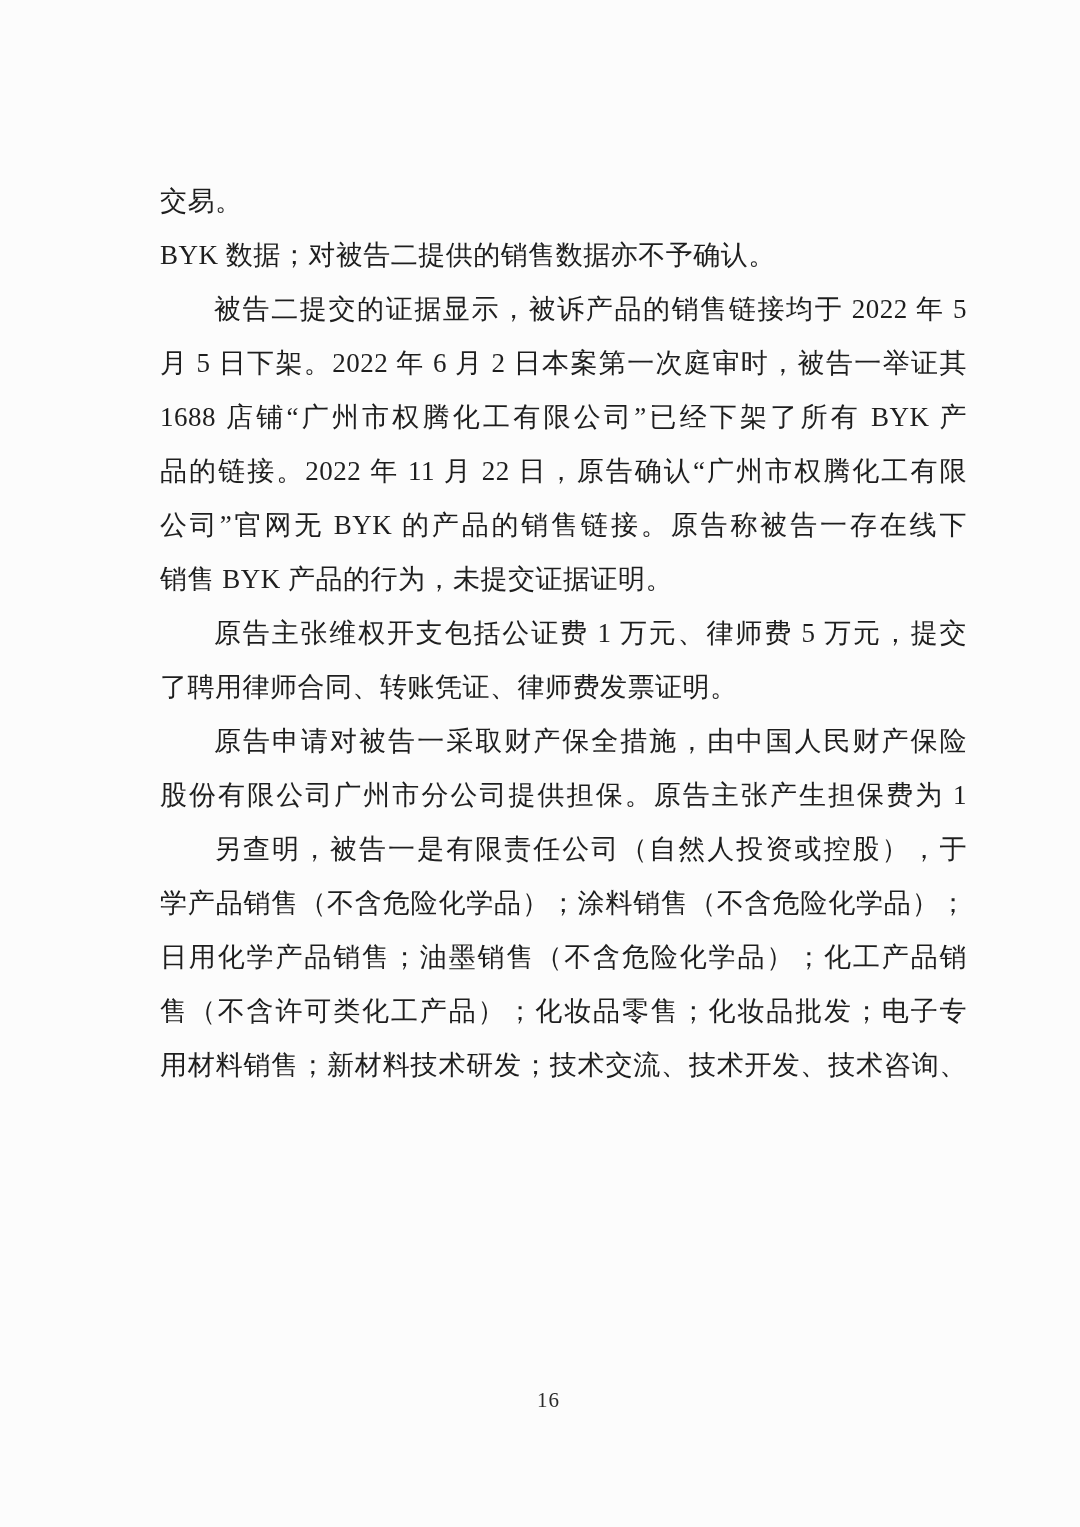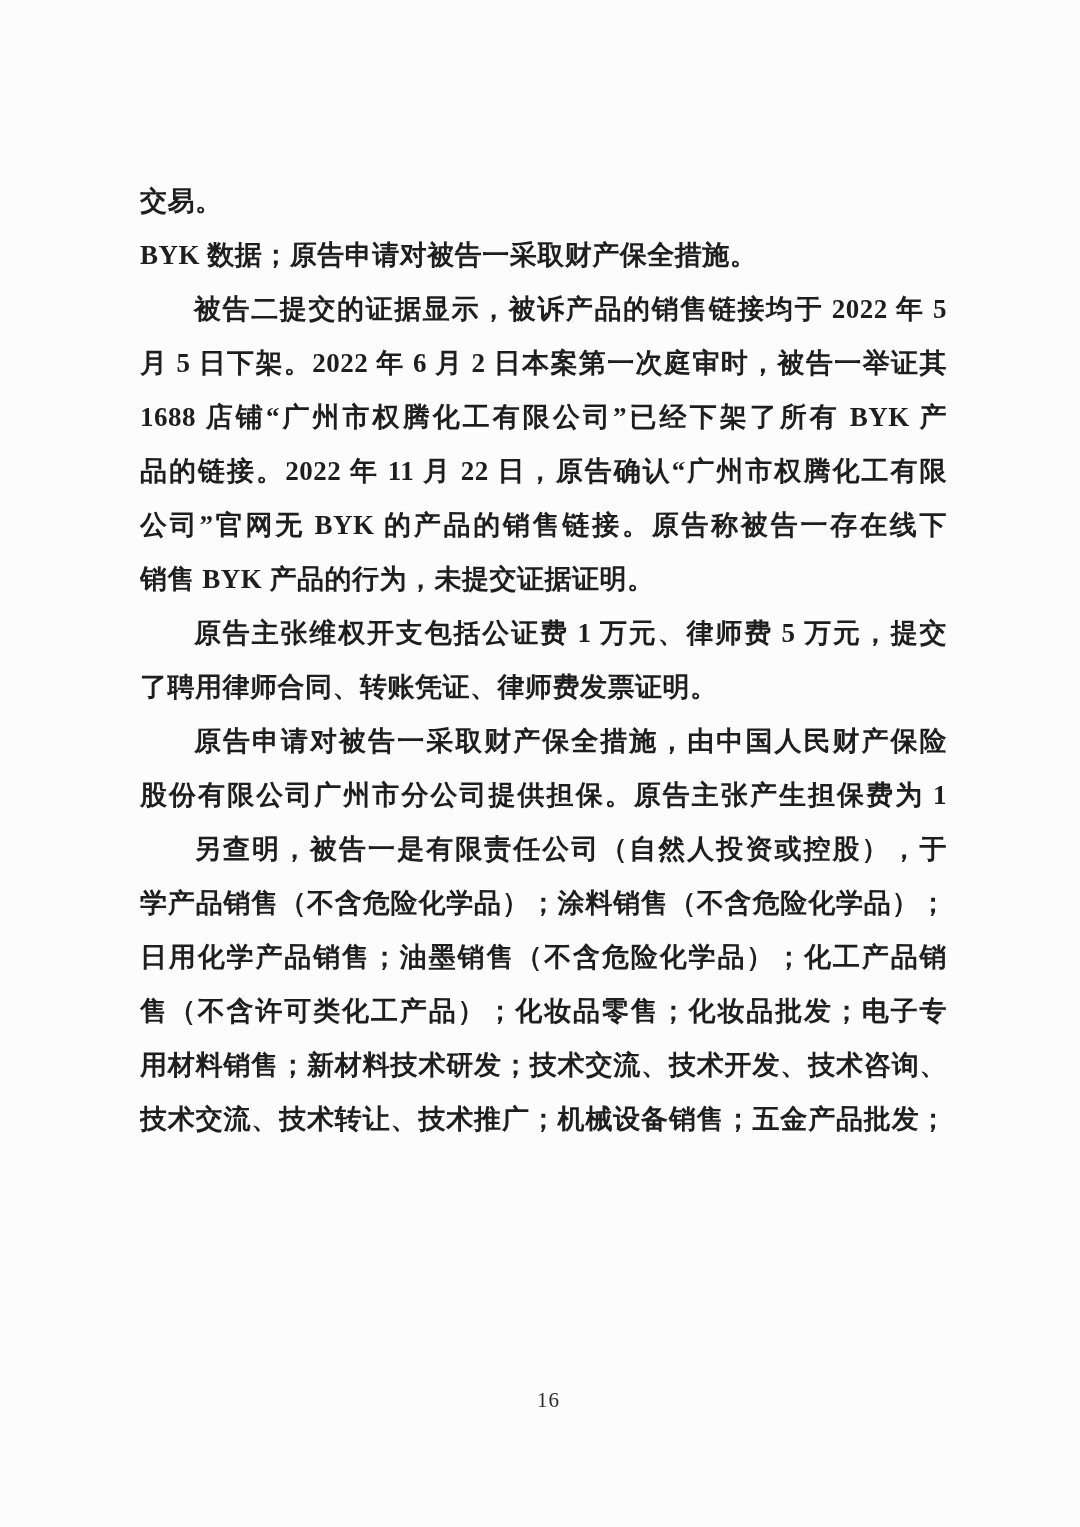--- a/index.html
+++ b/index.html
@@ -9,24 +9,23 @@
     width: 1080px;
     height: 1527px;
     margin: 0 auto;
     background: #fcfcfc;
     color: #1e1e1e;
     font-family: "Liberation Serif", "DejaVu Serif", serif;
     overflow: hidden;
   }
   .doc-body {
     position: absolute;
-    left: 140px;
+    left: 160px;
     top: 174px;
     width: 807px;
-    font-weight: bold;
   }
   .para { margin: 0; }
   .line {
     display: block;
     height: 54px;
     line-height: 54px;
     font-size: 27px;
     letter-spacing: 0.5px;
     white-space: nowrap;
     overflow: hidden;
@@ -56,21 +55,21 @@
 </style>
 </head>
 <body>
 
 <div class="page">
   <main class="doc-body">
       <p class="para">
         <span class="line endline">交易。</span>
       </p>
       <p class="para">
-        <span class="line endline">BYK 数据；原告申请对被告一采取财产保全措施。</span>
+        <span class="line endline">BYK 数据；对被告二提供的销售数据亦不予确认。</span>
       </p>
       <p class="para">
         <span class="line indent">被告二提交的证据显示，被诉产品的销售链接均于 2022 年 5</span>
         <span class="line">月 5 日下架。2022 年 6 月 2 日本案第一次庭审时，被告一举证其</span>
         <span class="line">1688 店铺“广州市权腾化工有限公司”已经下架了所有 BYK 产</span>
         <span class="line">品的链接。2022 年 11 月 22 日，原告确认“广州市权腾化工有限</span>
         <span class="line">公司”官网无 BYK 的产品的销售链接。原告称被告一存在线下</span>
         <span class="line endline">销售 BYK 产品的行为，未提交证据证明。</span>
       </p>
       <p class="para">
@@ -80,19 +79,18 @@
       <p class="para">
         <span class="line indent">原告申请对被告一采取财产保全措施，由中国人民财产保险</span>
         <span class="line">股份有限公司广州市分公司提供担保。原告主张产生担保费为 1</span>
       </p>
       <p class="para">
         <span class="line indent">另查明，被告一是有限责任公司（自然人投资或控股），于</span>
         <span class="line">学产品销售（不含危险化学品）；涂料销售（不含危险化学品）；</span>
         <span class="line">日用化学产品销售；油墨销售（不含危险化学品）；化工产品销</span>
         <span class="line">售（不含许可类化工产品）；化妆品零售；化妆品批发；电子专</span>
         <span class="line">用材料销售；新材料技术研发；技术交流、技术开发、技术咨询、</span>
-        <span class="line">技术交流、技术转让、技术推广；机械设备销售；五金产品批发；</span>
       </p>
     </main>
   <footer class="page-footer">
     <span class="page-number">16</span>
   </footer>
 </div>
 
 </body></html>

